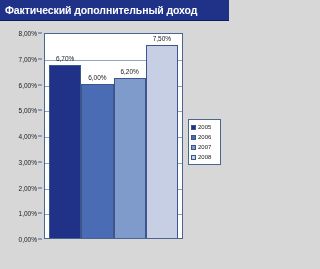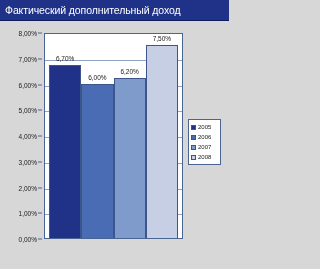--- a/index.html
+++ b/index.html
@@ -17,21 +17,21 @@
   #title-bar {
     position: absolute; left: 0; top: 0;
     width: 229px; height: 21px;
     background: #1f3288;
     border-bottom: 1px solid #0d1c5c;
     display: flex; align-items: center;
   }
   #title-text {
     color: #ffffff;
     font-size: 10.5px;
-    font-weight: normal;
+    font-weight: bold;
     padding-left: 5px;
     letter-spacing: -0.1px;
     white-space: nowrap;
   }
   #plot-outer {
     position: absolute;
     left: 44px; top: 33px;
     width: 139px; height: 206px;
     background: #ffffff;
     border: 1px solid #4a6591;

